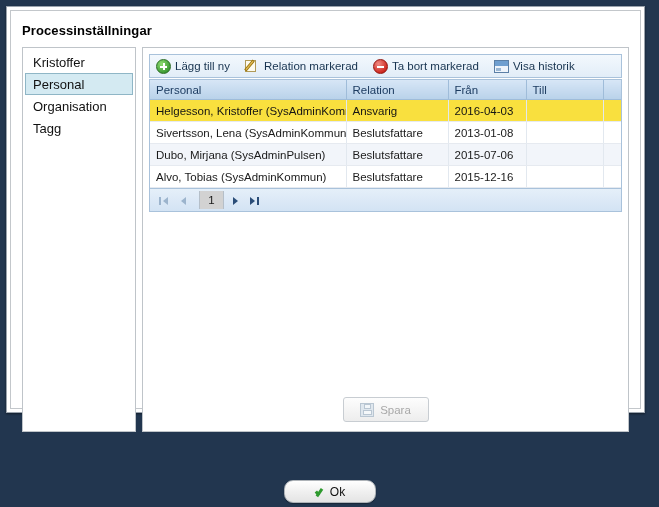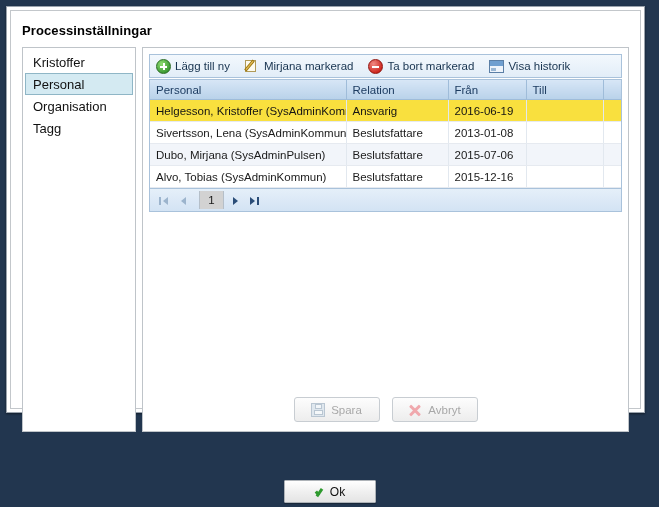--- a/index.html
+++ b/index.html
@@ -346,21 +346,21 @@
 
   
   #ok-button {
     position: absolute;
     left: 284px;
     top: 480px;
     width: 90px;
     height: 21px;
     background: linear-gradient(to bottom, #ffffff 0%, #f0f0f0 50%, #e4e4e4 100%);
     border: 1px solid #aeb3b8;
-    border-radius: 1px;
+    border-radius: 9px;
     display: flex;
     align-items: center;
     justify-content: center;
     font-size: 12px;
     color: #111111;
     cursor: pointer;
     box-shadow: 0 1px 1px rgba(0,0,0,0.3);
   }
   .icon-check {
     position: relative;
@@ -403,21 +403,21 @@
       <div id="grid-toolbar">
         <div class="tb-button">
           <span class="tb-icon icon-add"></span>
           <span class="tb-label">Lägg till ny</span>
         </div>
         <div class="tb-button">
           <span class="tb-icon icon-edit">
             <span class="paper"></span>
               <span class="pencil"></span>
           </span>
-          <span class="tb-label">Mirjana markerad</span>
+          <span class="tb-label">Relation markerad</span>
         </div>
         <div class="tb-button">
           <span class="tb-icon icon-delete"></span>
           <span class="tb-label">Ta bort markerad</span>
         </div>
         <div class="tb-button">
           <span class="tb-icon icon-history"></span>
           <span class="tb-label">Visa historik</span>
         </div>
       </div>
@@ -437,21 +437,21 @@
               <th>Relation</th>
               <th>Från</th>
               <th>Till</th>
               <th></th>
             </tr>
           </thead>
           <tbody>
             <tr class="row-selected">
               <td>Helgesson, Kristoffer (SysAdminKommun)</td>
               <td>Ansvarig</td>
-              <td>2016-06-19</td>
+              <td>2016-04-03</td>
               <td></td>
               <td></td>
             </tr>
             <tr>
               <td>Sivertsson, Lena (SysAdminKommun)</td>
               <td>Beslutsfattare</td>
               <td>2013-01-08</td>
               <td></td>
               <td></td>
             </tr>
@@ -489,24 +489,20 @@
               <span class="bar-r" style="left:10px"></span>
           </div>
         </div>
       </div>
 
       <div id="form-actions">
         <div class="form-btn">
           <span class="icon-save"></span>
           <span class="fb-label">Spara</span>
         </div>
-        <div class="form-btn">
-          <span class="icon-cancel"></span>
-          <span class="fb-label">Avbryt</span>
-        </div>
       </div>
 
     </div>
   </div>
 </div>
 
 <div id="ok-button">
   <span class="icon-check"></span>
   <span>Ok</span>
 </div>

